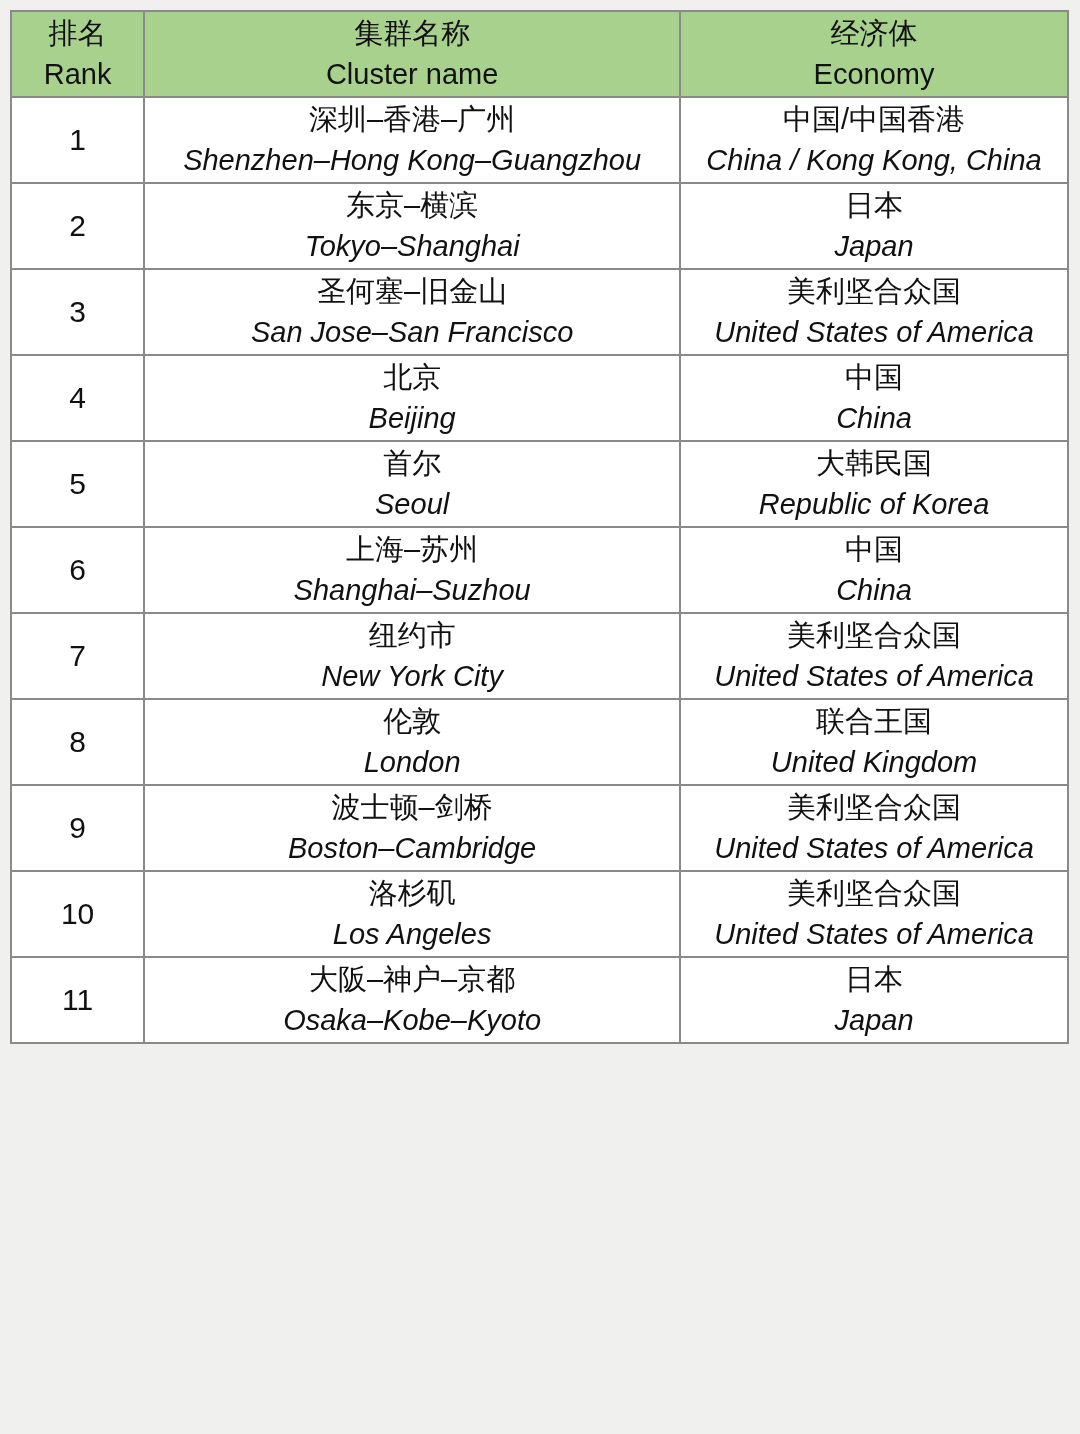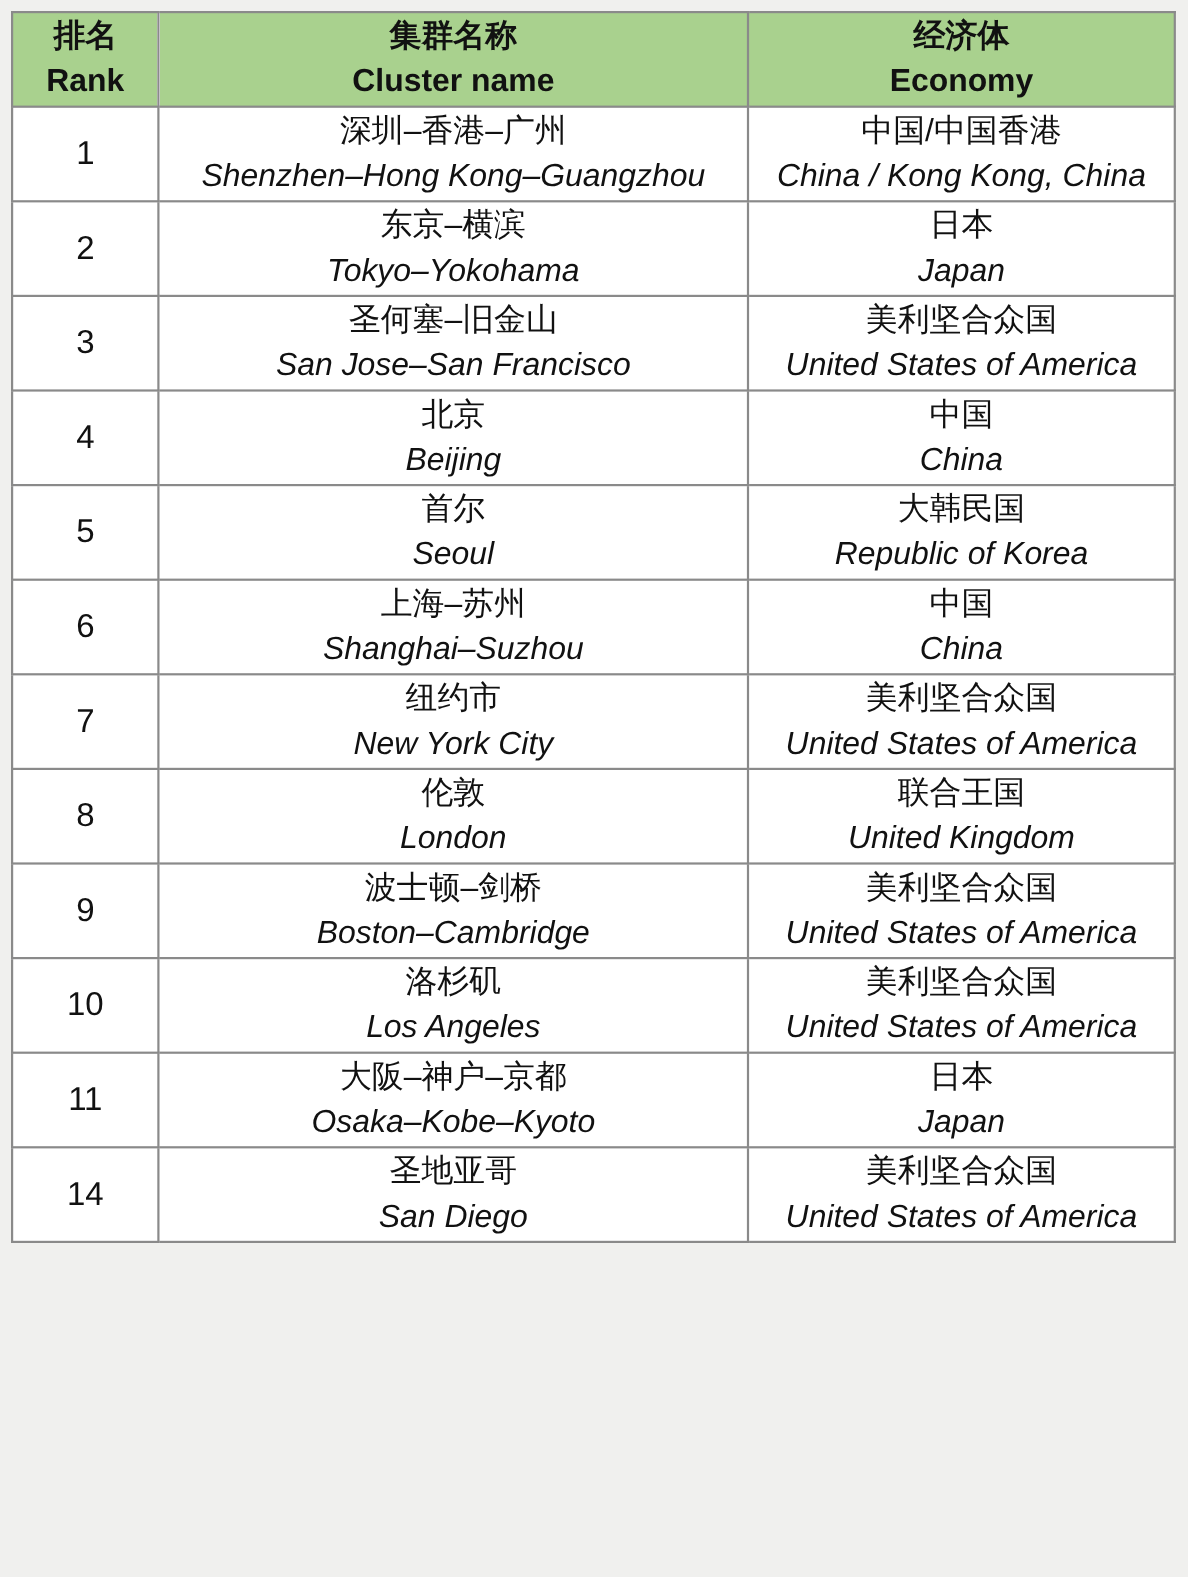--- a/index.html
+++ b/index.html
@@ -28,21 +28,21 @@
   table.ranking th,
   table.ranking td {
     border: 2px solid #8a8a8a;
     text-align: center;
     vertical-align: middle;
     padding: 0 6px;
     overflow: hidden;
   }
   table.ranking thead th {
     background: #a9d18e;
-    font-weight: bold;
+    font-weight: normal;
     font-size: 29px;
     height: 84px;
   }
   table.ranking tbody td {
     height: 84px;
     font-size: 29px;
   }
   col.col-rank    { width: 12.6%; }
   col.col-cluster { width: 50.7%; }
   col.col-economy { width: 36.7%; }
@@ -104,21 +104,21 @@
       <span class="line en">China / Kong Kong, China</span>
     </td>
   </tr>
 
   <tr>
     <td>
       <span class="rank-num">2</span>
     </td>
     <td>
       <span class="line zh">东京–横滨</span>
-      <span class="line en">Tokyo–Yokohama</span>
+      <span class="line en">Tokyo–Shanghai</span>
     </td>
     <td>
       <span class="line zh">日本</span>
       <span class="line en">Japan</span>
     </td>
   </tr>
 
   <tr>
     <td>
       <span class="rank-num">3</span>
@@ -240,29 +240,16 @@
       <span class="line en">Osaka–Kobe–Kyoto</span>
     </td>
     <td>
       <span class="line zh">日本</span>
       <span class="line en">Japan</span>
     </td>
   </tr>
 
 
 
-  <tr>
-    <td>
-      <span class="rank-num">14</span>
-    </td>
-    <td>
-      <span class="line zh">圣地亚哥</span>
-      <span class="line en">San Diego</span>
-    </td>
-    <td>
-      <span class="line zh">美利坚合众国</span>
-      <span class="line en">United States of America</span>
-    </td>
-  </tr>
 
 </tbody>
   </table>
 </div>
 
 </body></html>

